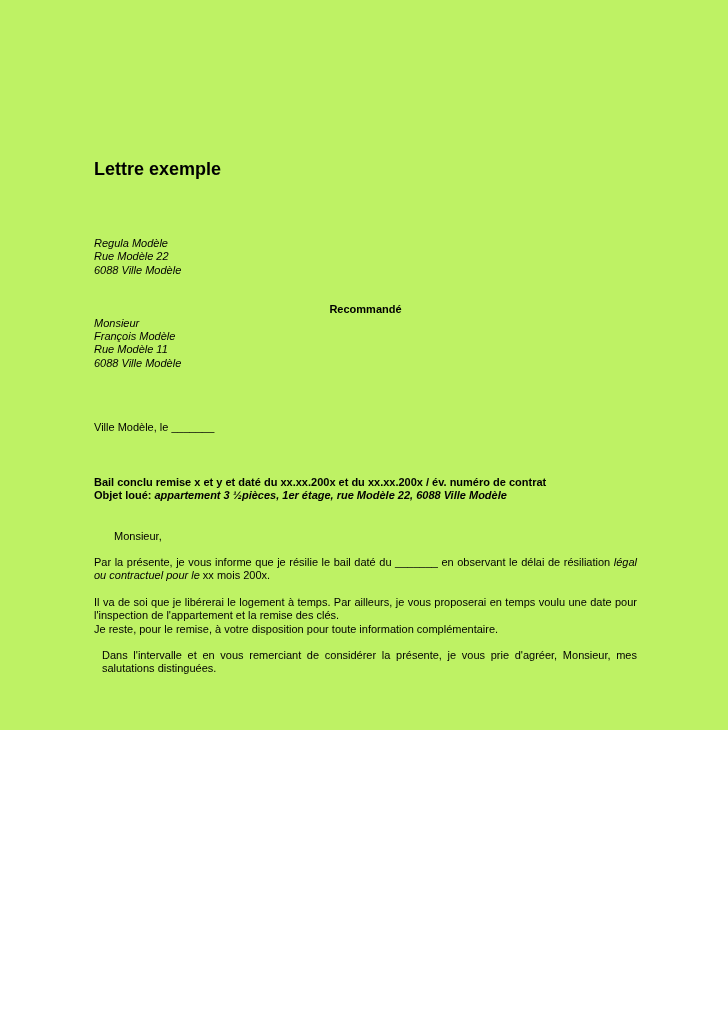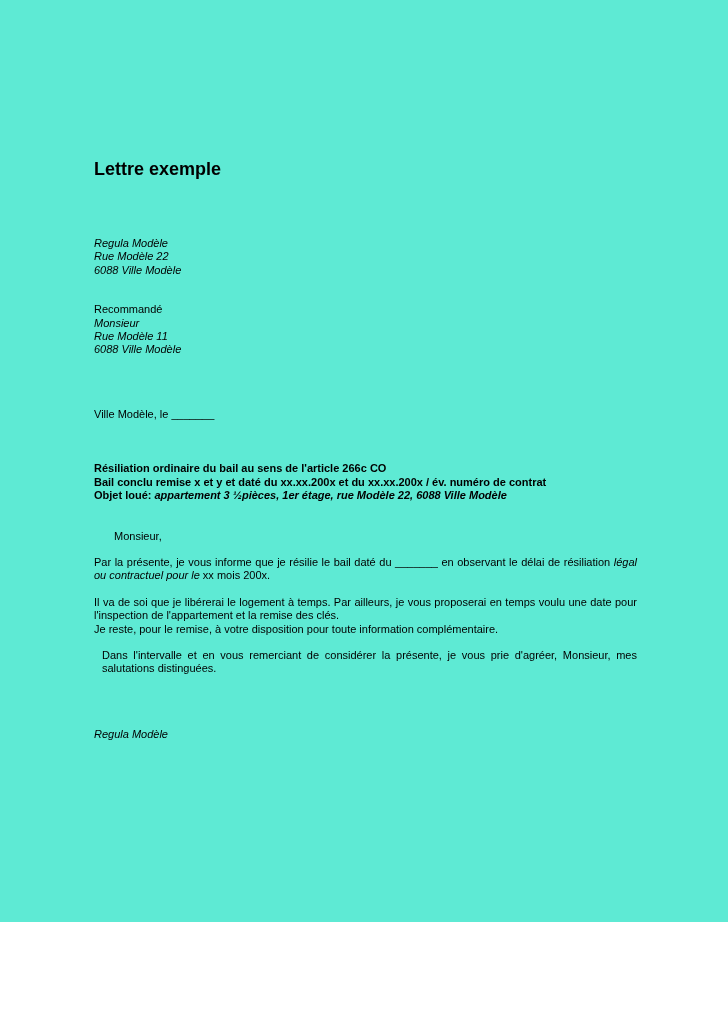--- a/index.html
+++ b/index.html
@@ -4,22 +4,22 @@
 <style>
   html, body {
     margin: 0;
     padding: 0;
     background: #ffffff;
   }
   .page {
     position: relative;
     box-sizing: border-box;
     width: 728px;
-    height: 922px;
-    background: #5eead4;
+    height: 730px;
+    background: #bef264;
     padding: 159px 91px 0 94px;
     font-family: "Liberation Sans", "DejaVu Sans", sans-serif;
     font-size: 11px;
     line-height: 13.4px;
     color: #000000;
     overflow: hidden;
   }
   .title {
     margin: 0;
     font-size: 18px;
@@ -29,21 +29,22 @@
   .sender {
     margin-top: 57px;
     font-style: italic;
   }
   .recipient {
     margin-top: 26px;
     font-style: italic;
   }
   .delivery {
     font-style: normal;
-    font-weight: normal;
+    font-weight: bold;
+    text-align: center;
   }
   .dateline {
     margin-top: 51px;
     font-weight: normal;
   }
   .subject {
     margin-top: 41px;
     font-weight: bold;
   }
   .object-value {
@@ -83,28 +84,28 @@
 
   <div class="sender">
     <div>Regula Modèle</div>
     <div>Rue Modèle 22</div>
     <div>6088 Ville Modèle</div>
   </div>
 
   <div class="recipient">
     <div class="delivery">Recommandé</div>
     <div>Monsieur</div>
+    <div>François Modèle</div>
     <div>Rue Modèle 11</div>
     <div>6088 Ville Modèle</div>
   </div>
 
   <div class="dateline">Ville Modèle, le _______</div>
 
   <div class="subject">
-    <div>Résiliation ordinaire du bail au sens de l'article 266c CO</div>
     <div>Bail conclu remise x et y et daté du xx.xx.200x et du xx.xx.200x / év. numéro de contrat</div>
     <div><span>Objet loué: </span><span class="object-value">appartement 3 ½pièces, 1er étage, rue Modèle 22, 6088 Ville Modèle</span></div>
   </div>
 
   <div class="salutation">Monsieur,</div>
 
   <div class="para-1"><span>Par la présente, je vous informe que je résilie le bail daté du _______ en observant le délai de résiliation </span><span class="italic">légal ou contractuel pour le </span><span>xx mois 200x.</span></div>
 
   <div class="para-2"><span>Il va de soi que je libérerai le logement à temps. Par ailleurs, je vous proposerai en temps voulu une date pour l'inspection de l'appartement et la remise des clés.</span><br><span>Je reste, pour le remise, à votre disposition pour toute information complémentaire.</span></div>
 

